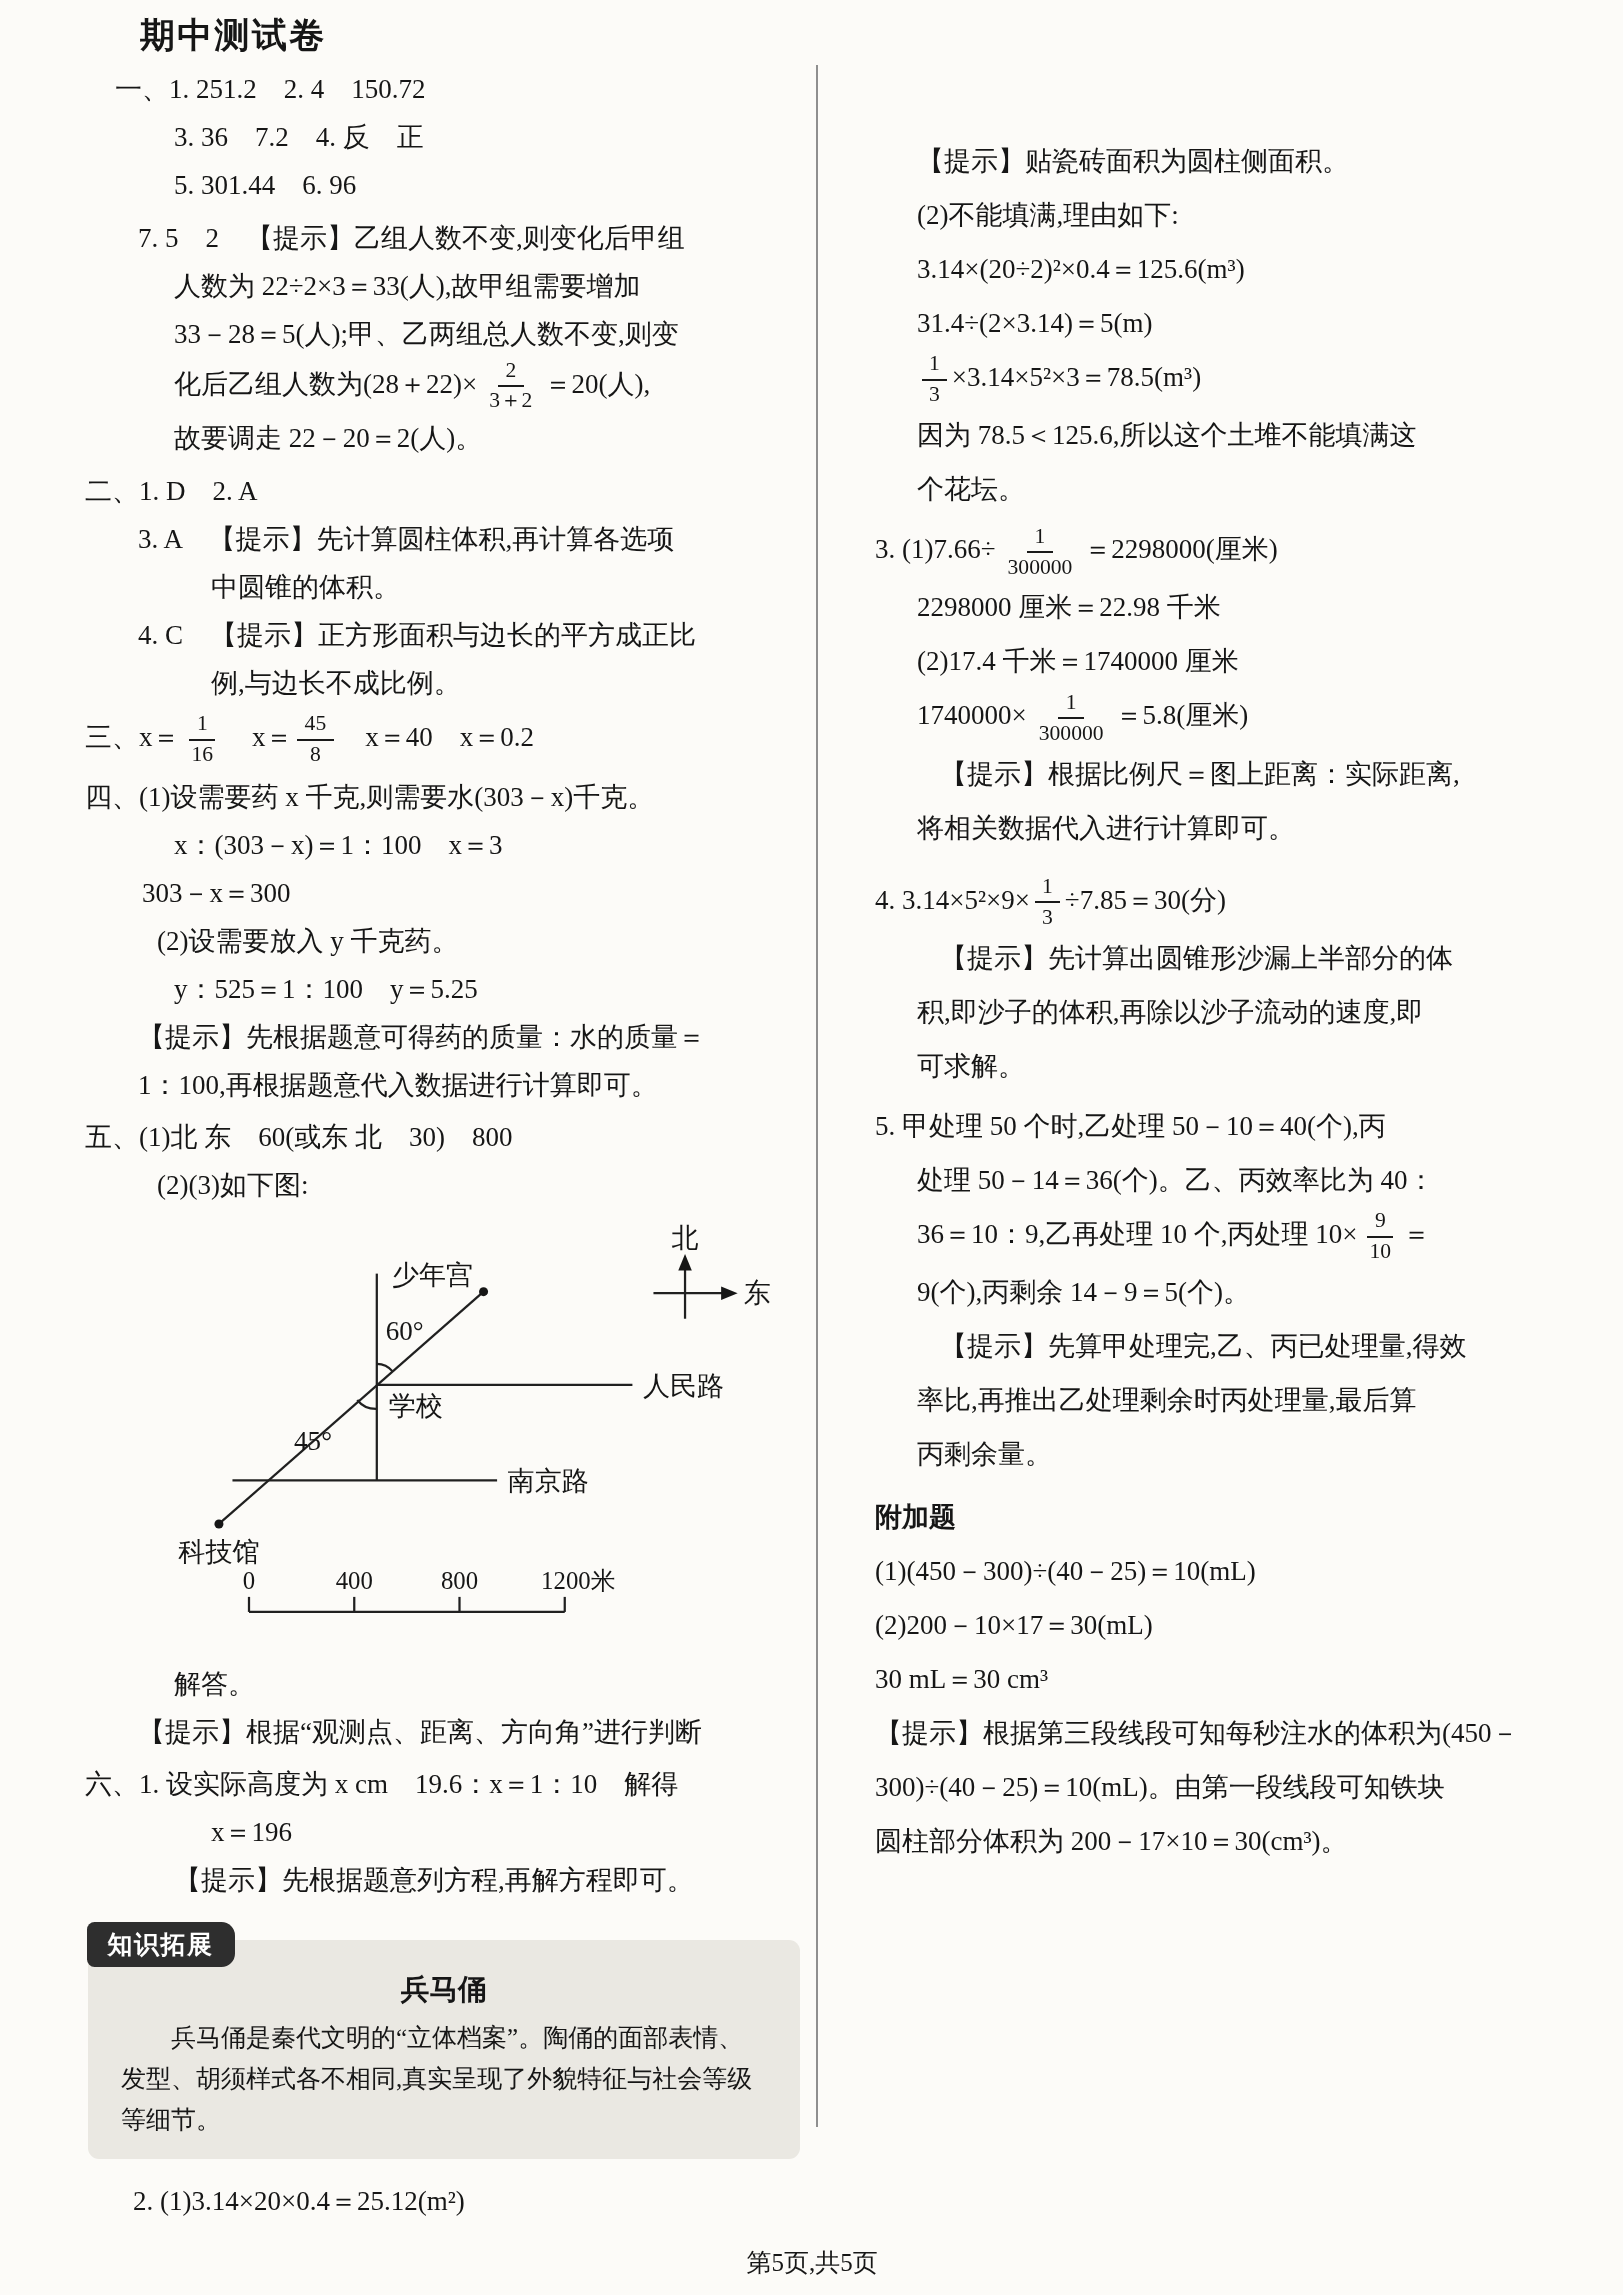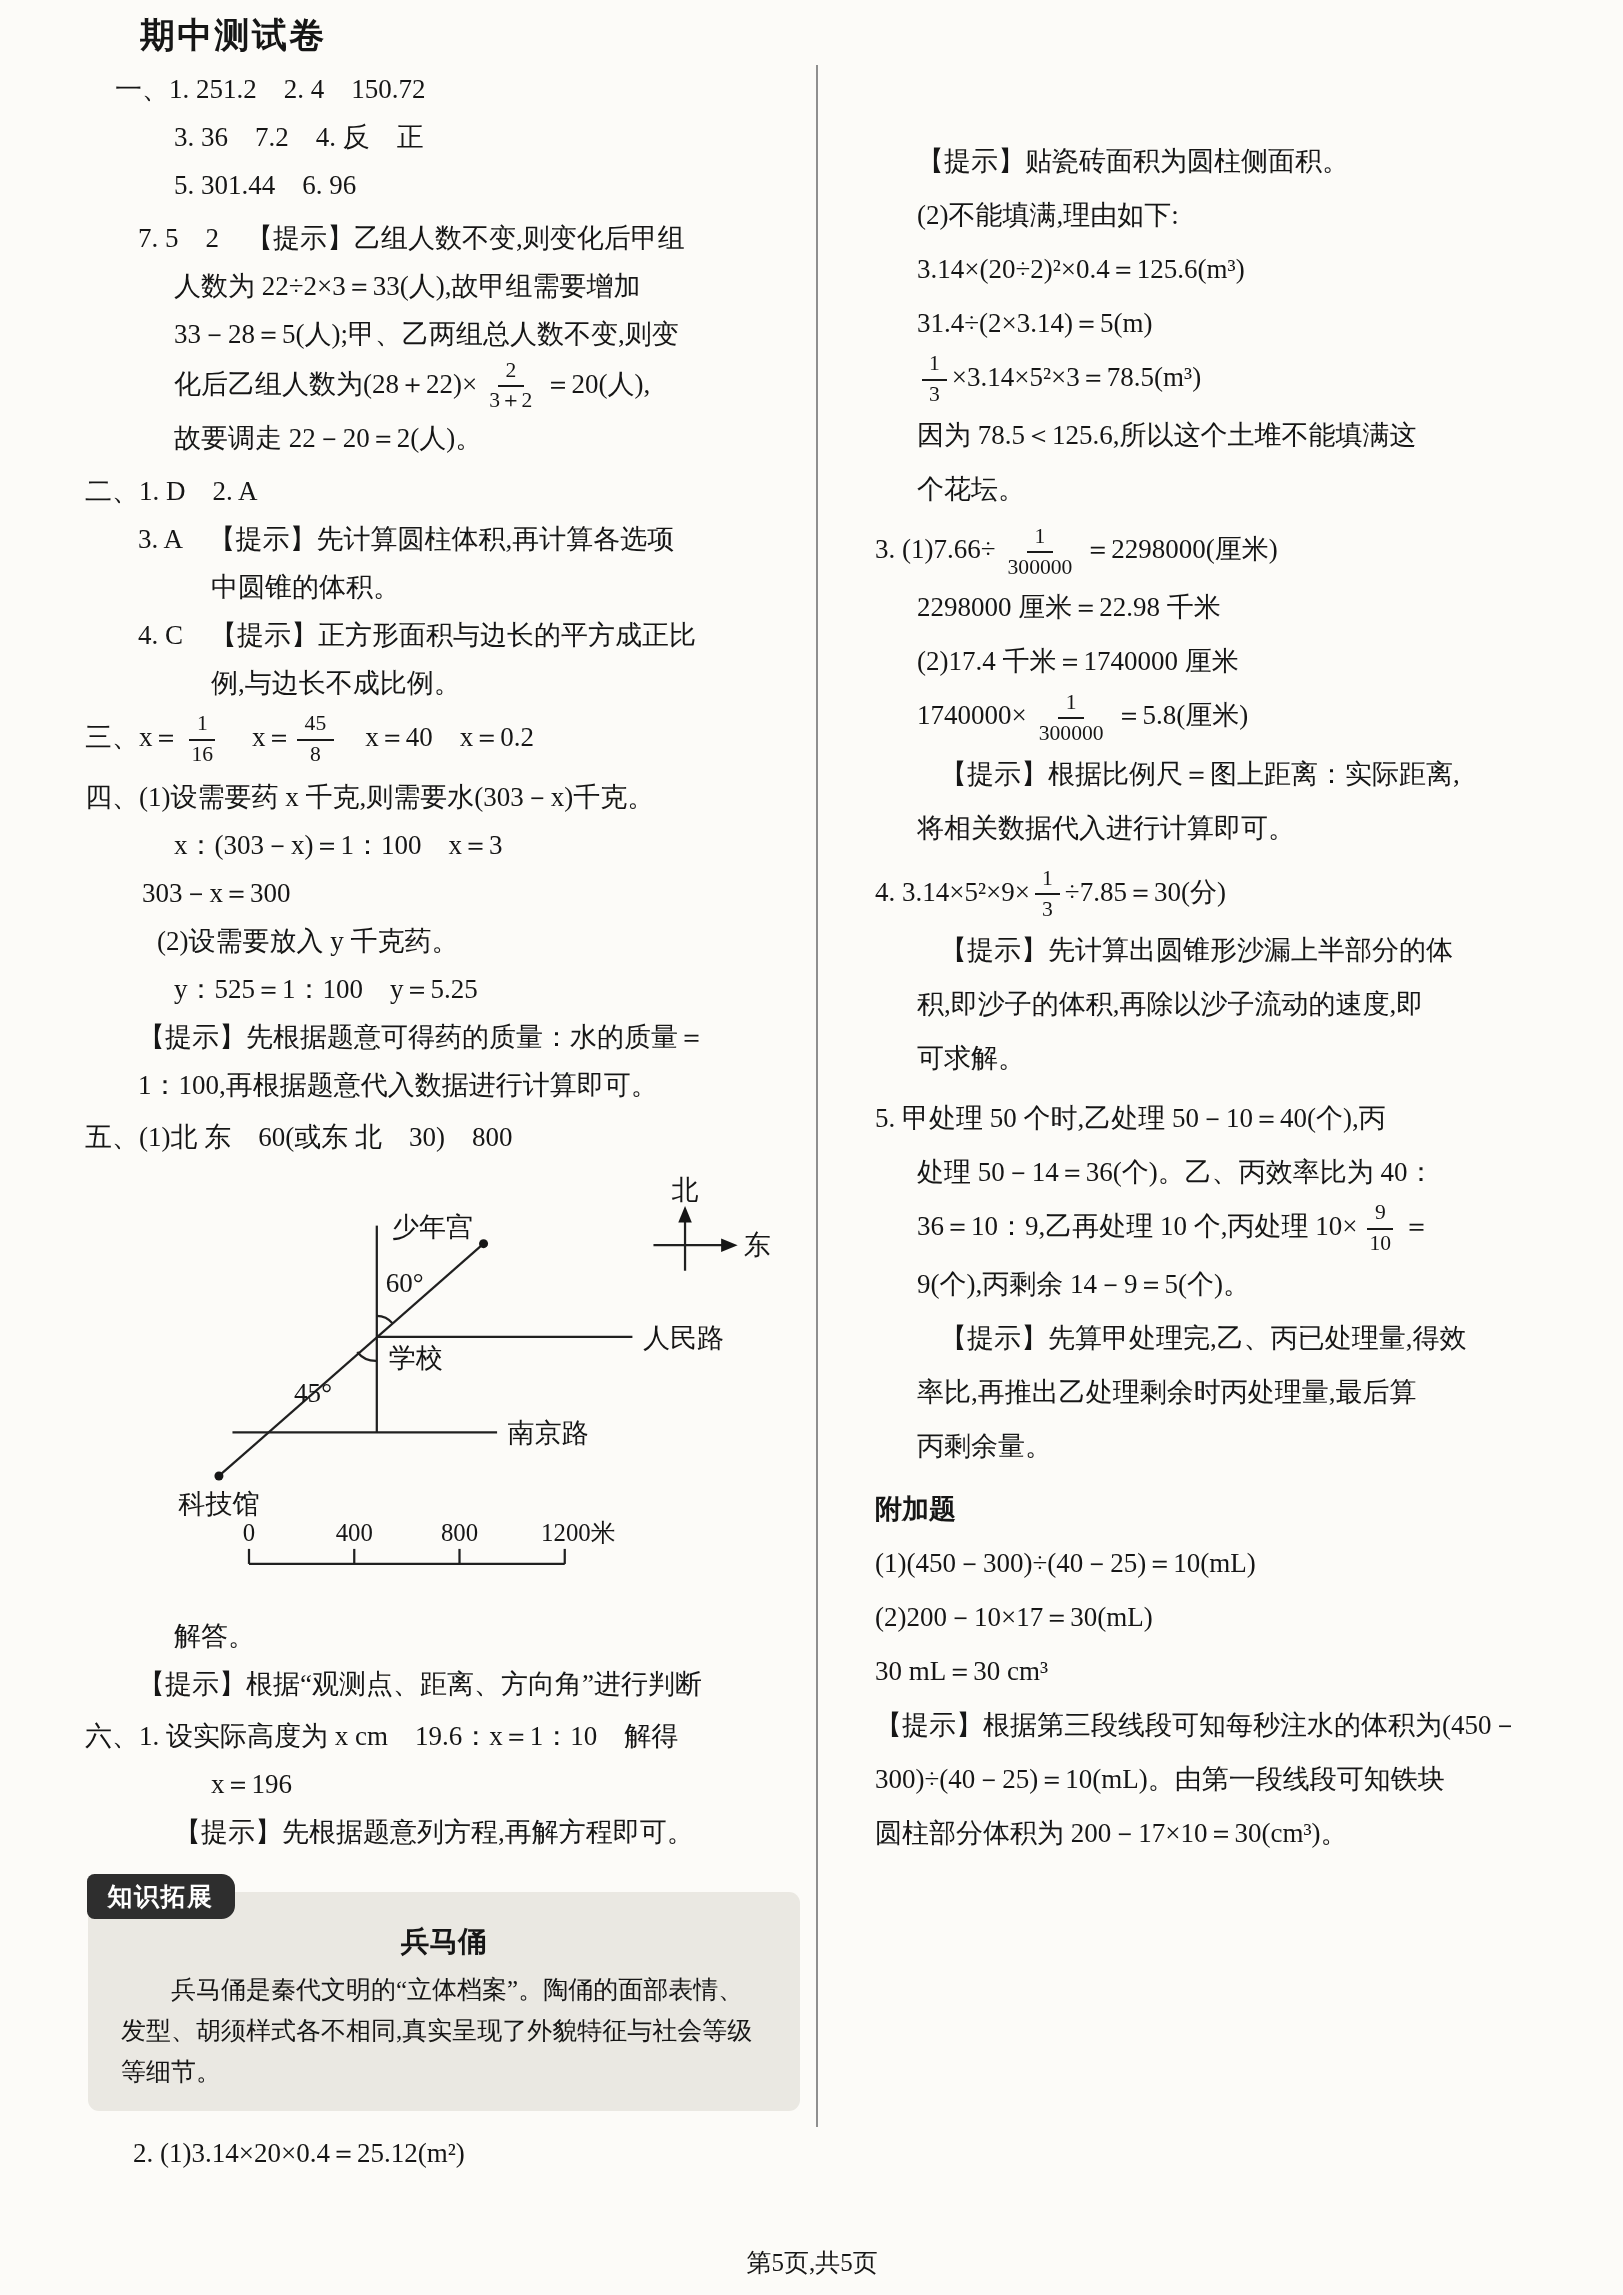--- a/index.html
+++ b/index.html
@@ -65,20 +65,21 @@
               <span class="fden">8</span>
             </span>　x＝40　x＝0.2</div>
           <div class="line" style="padding-left: 0px; margin-top: 4.5px;">四、(1)设需要药 x 千克,则需要水(303－x)千克。</div>
           <div class="line" style="padding-left: 89px;">x：(303－x)＝1：100　x＝3</div>
           <div class="line" style="padding-left: 57px;">303－x＝300</div>
           <div class="line" style="padding-left: 72px;">(2)设需要放入 y 千克药。</div>
           <div class="line" style="padding-left: 89px;">y：525＝1：100　y＝5.25</div>
           <div class="line" style="padding-left: 53px;">【提示】先根据题意可得药的质量：水的质量＝</div>
           <div class="line" style="padding-left: 53px;">1：100,再根据题意代入数据进行计算即可。</div>
           <div class="line" style="padding-left: 0px; margin-top: 4.5px;">五、(1)北 东　60(或东 北　30)　800</div>
+          <div class="line" style="padding-left: 72px;">(2)(3)如下图:</div>
         </div>
 
       <figure class="diagram">
         <svg width="707" height="421" viewBox="0 0 940 560">
 
           <line class="ln" x1="360" y1="70" x2="360" y2="345"></line>
           <line class="ln" x1="360" y1="218" x2="700" y2="218"></line>
           <line class="ln" x1="168" y1="345" x2="520" y2="345"></line>
           <line class="ln" x1="150" y1="403" x2="502" y2="94"></line>
           <path class="ln" d="M 360 250 A 32 32 0 0 1 334 238"></path>
@@ -154,21 +155,21 @@
               <span class="fden">300000</span>
             </span>＝2298000(厘米)</div>
           <div class="line" style="padding-left: 42px;">2298000 厘米＝22.98 千米</div>
           <div class="line" style="padding-left: 42px;">(2)17.4 千米＝1740000 厘米</div>
           <div class="line" style="padding-left: 42px;">1740000×<span class="frac">
               <span class="fnum">1</span>
               <span class="fden">300000</span>
             </span>＝5.8(厘米)</div>
           <div class="line" style="padding-left: 65px;">【提示】根据比例尺＝图上距离：实际距离,</div>
           <div class="line" style="padding-left: 42px;">将相关数据代入进行计算即可。</div>
-          <div class="line" style="padding-left: 0px; margin-top: 10px;">4. 3.14×5²×9×<span class="frac">
+          <div class="line" style="padding-left: 0px; margin-top: 18px;">4. 3.14×5²×9×<span class="frac">
               <span class="fnum">1</span>
               <span class="fden">3</span>
             </span>÷7.85＝30(分)</div>
           <div class="line" style="padding-left: 65px;">【提示】先计算出圆锥形沙漏上半部分的体</div>
           <div class="line" style="padding-left: 42px;">积,即沙子的体积,再除以沙子流动的速度,即</div>
           <div class="line" style="padding-left: 42px;">可求解。</div>
           <div class="line" style="padding-left: 0px; margin-top: 6px;">5. 甲处理 50 个时,乙处理 50－10＝40(个),丙</div>
           <div class="line" style="padding-left: 42px;">处理 50－14＝36(个)。乙、丙效率比为 40：</div>
           <div class="line" style="padding-left: 42px;">36＝10：9,乙再处理 10 个,丙处理 10×<span class="frac">
               <span class="fnum">9</span>

